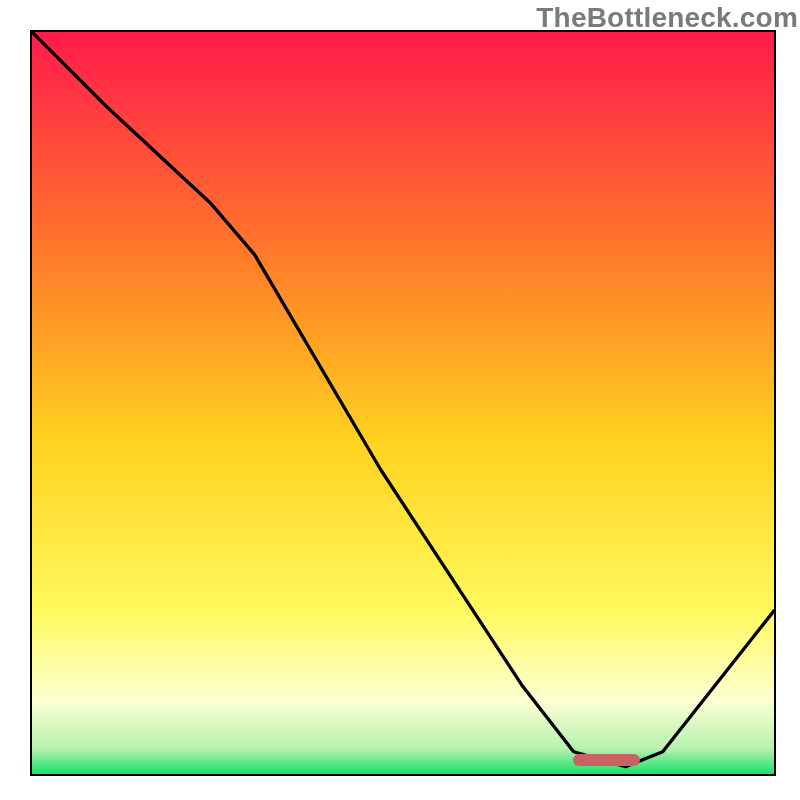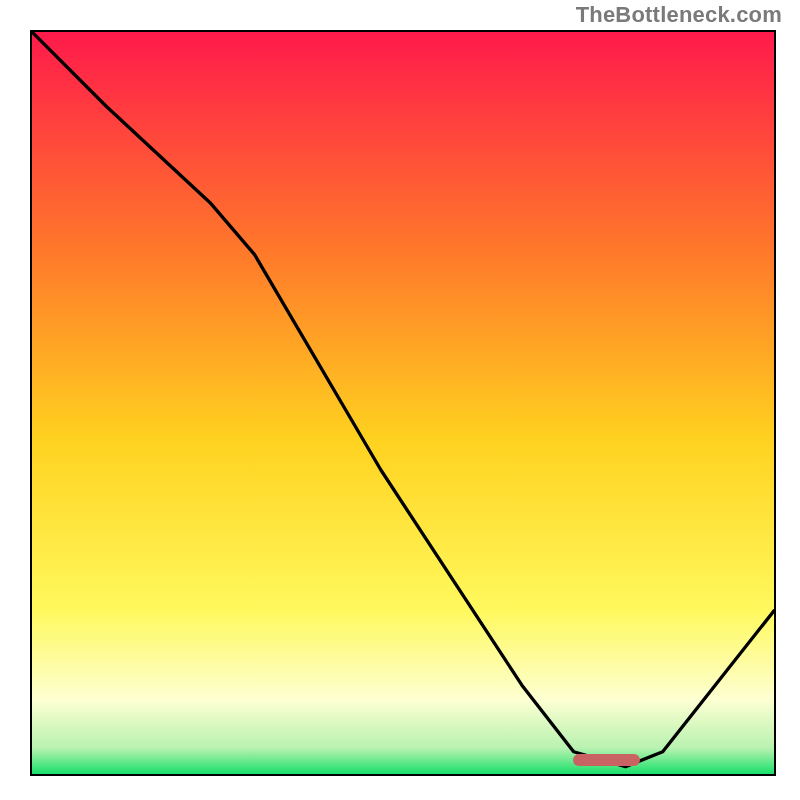--- a/index.html
+++ b/index.html
@@ -12,22 +12,22 @@
     font-family: Arial, Helvetica, sans-serif;
   }
   .frame {
     position: relative;
     width: 800px;
     height: 800px;
   }
   .watermark {
     position: absolute;
     top: 2px;
-    right: 18px;
-    font-size: 22px;
+    right: 2px;
+    font-size: 28px;
     font-weight: 600;
     color: #7a7a7a;
     letter-spacing: 0.2px;
     z-index: 10;
   }
   .plot {
     position: absolute;
     left: 30px;
     top: 30px;
     width: 746px;

